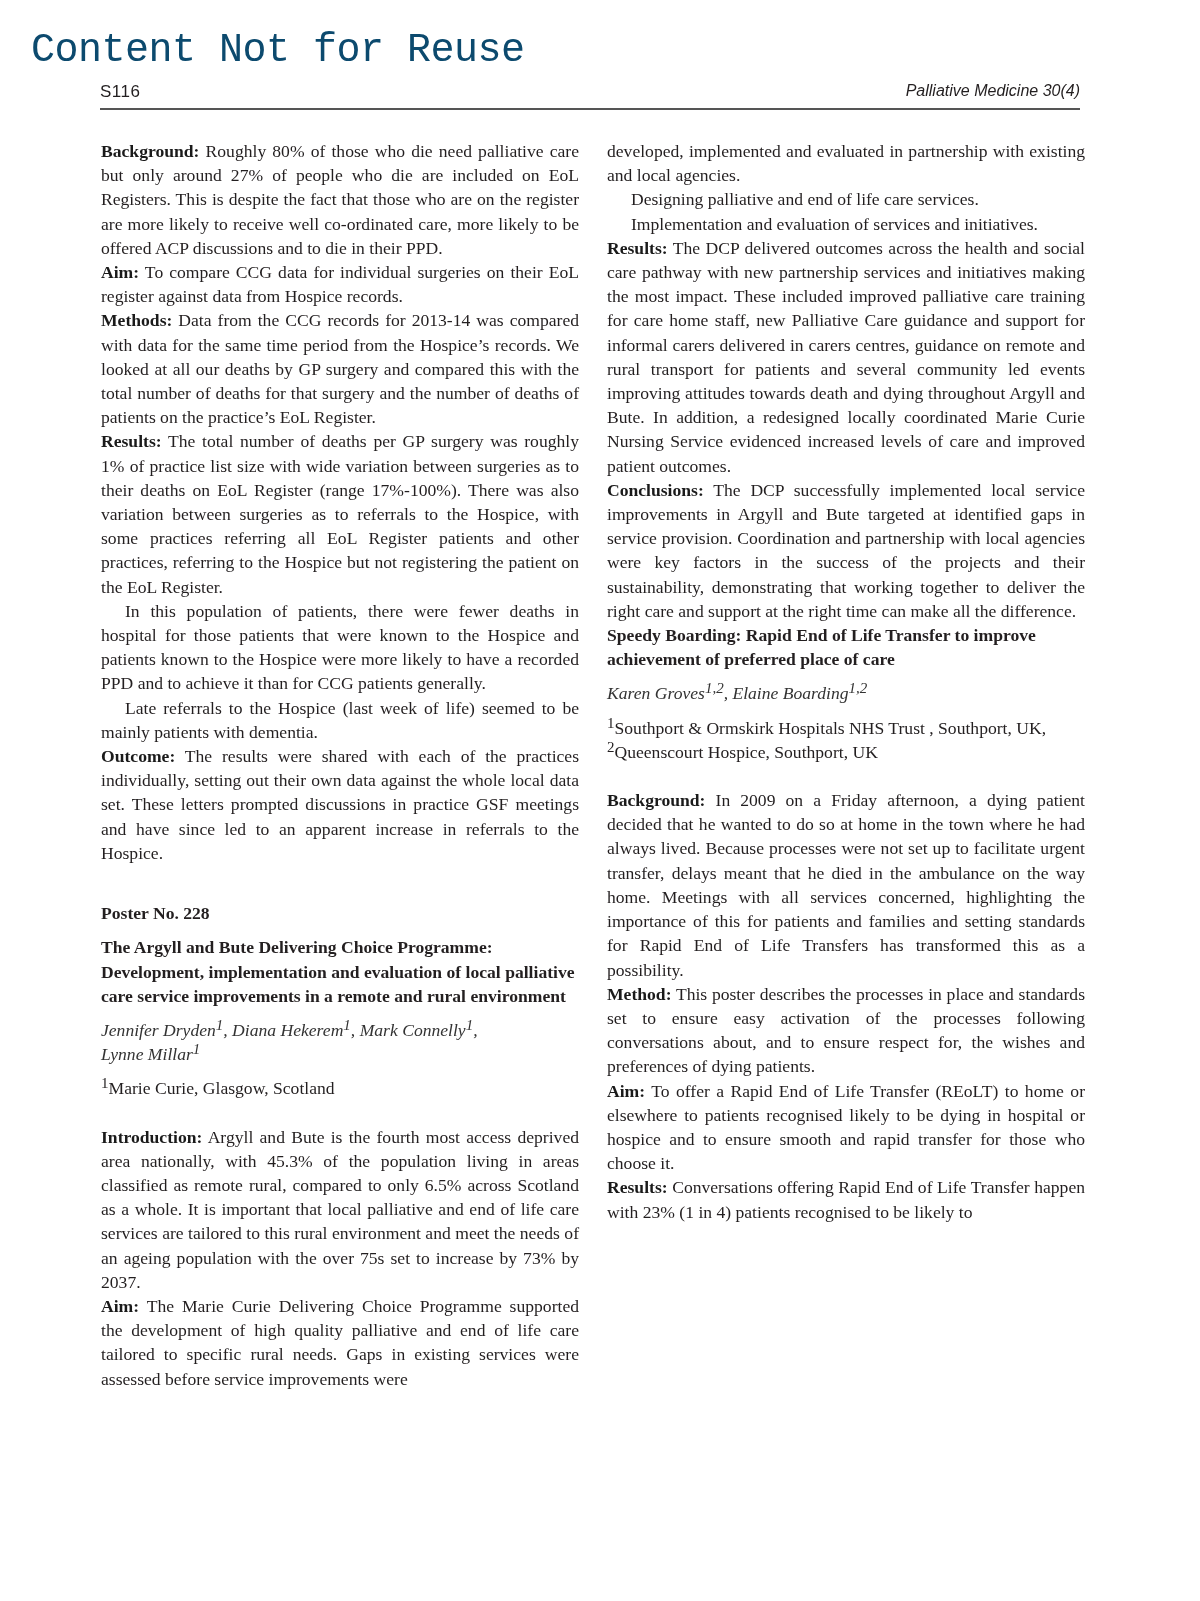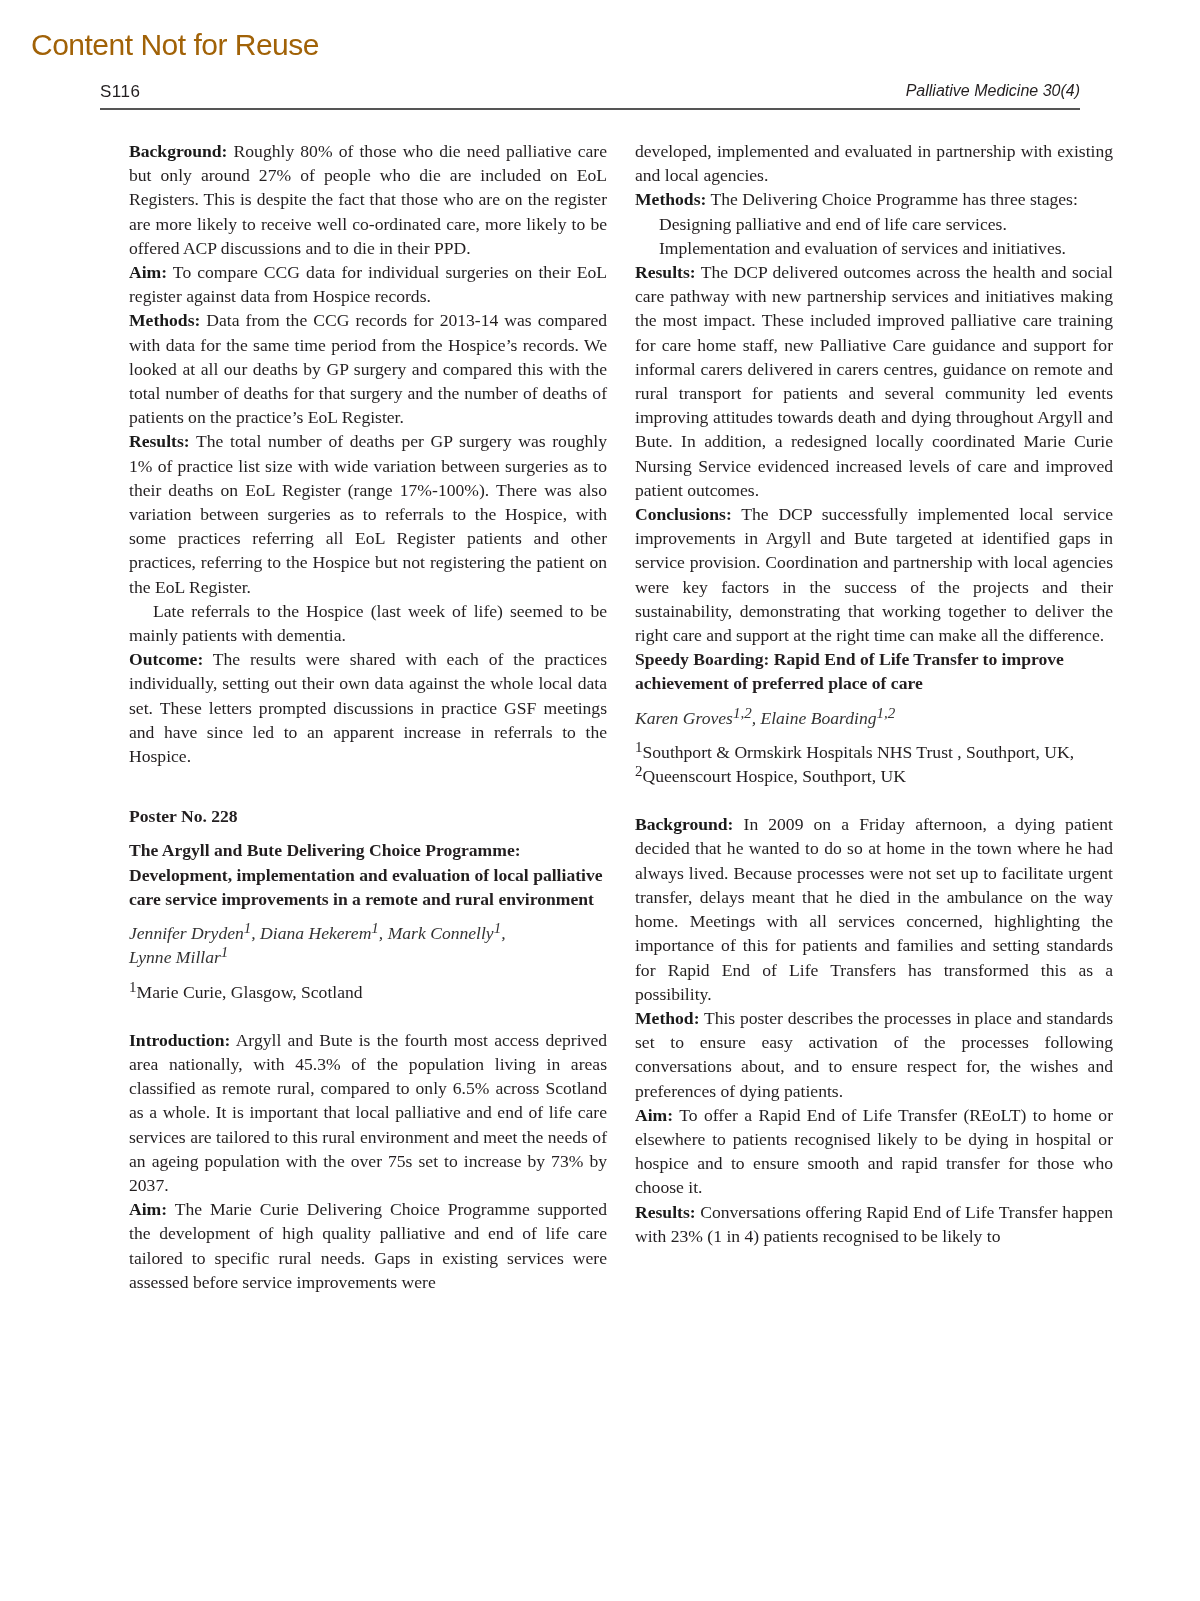--- a/index.html
+++ b/index.html
@@ -1,25 +1,25 @@
 <!DOCTYPE html>
 <html><head>
 <meta charset="utf-8">
 <style>
   html, body { margin: 0; padding: 0; background: #ffffff; }
   body { width: 1200px; height: 1601px; position: relative; overflow: hidden;
          font-family: "Liberation Serif", serif; color: #231f20; }
-  .watermark { position: absolute; left: 31px; top: 28px; font-family: Liberation Sans, sans-serif;
-               font-size: 30px; color: #a16207; letter-spacing: -0.5px; }
+  .watermark { position: absolute; left: 31px; top: 28px; font-family: Liberation Mono, monospace;
+               font-size: 40px; color: #0c4a6e; letter-spacing: -0.5px; }
   .running-head { position: absolute; left: 100px; top: 80px; width: 980px; height: 28px;
                   border-bottom: 2px solid #555; font-family: "Liberation Sans", sans-serif; }
   .page-num { position: absolute; left: 0; top: 2px; font-size: 17px; color: #231f20; letter-spacing: 0.5px; text-align: center; }
   .journal { position: absolute; right: 0; top: 2px; font-size: 16px; font-style: italic; color: #231f20; }
   .col { position: absolute; top: 139px; width: 478px; font-size: 17.6px; line-height: 24.2px;
-         text-align: justify; hyphens: manual; margin-left: 28px; }
+         text-align: justify; hyphens: manual; }
   .col-left { left: 101px; }
   .col-right { left: 607px; }
   .col p { margin: 0; }
   .col p.indent { text-indent: 24px; }
   .lbl { font-weight: bold; color: #1a1a1a; }
   .poster-no { font-weight: bold; font-size: 17.6px; margin: 36px 0 10px 0 !important; text-align: left; }
   .poster-title { font-weight: bold; font-size: 17.6px; line-height: 24.2px; text-align: left; margin: 0 0 10px 0 !important; }
   .authors { font-style: italic; text-align: left; margin: 0 0 10px 0 !important; color: #333; }
   .affil { text-align: left; margin: 0 0 24px 0 !important; }
   sup { font-size: 15px; line-height: 0; vertical-align: 6px; }
@@ -32,36 +32,36 @@
 <div class="running-head">
   <span class="page-num">S116</span>
   <span class="journal">Palliative Medicine 30(4)</span>
 </div>
 
 <div class="col col-left">
   <p><span class="lbl">Background:</span><span> Roughly 80% of those who die need pallia­tive care but only around 27% of people who die are included on EoL Registers. This is despite the fact that those who are on the register are more likely to receive well co-ordinated care, more likely to be offered ACP dis­cussions and to die in their PPD.</span></p>
   <p><span class="lbl">Aim:</span><span> To compare CCG data for individual surgeries on their EoL register against data from Hospice records.</span></p>
   <p><span class="lbl">Methods:</span><span> Data from the CCG records for 2013-14 was com­pared with data for the same time period from the Hospice’s records. We looked at all our deaths by GP surgery and com­pared this with the total number of deaths for that surgery and the number of deaths of patients on the practice’s EoL Register.</span></p>
   <p><span class="lbl">Results:</span><span> The total number of deaths per GP surgery was roughly 1% of practice list size with wide variation between surgeries as to their deaths on EoL Register (range 17%-100%). There was also variation between surgeries as to referrals to the Hospice, with some practices referring all EoL Register patients and other practices, referring to the Hospice but not registering the patient on the EoL Register.</span></p>
+  <p class="indent">In this population of patients, there were fewer deaths in hospital for those patients that were known to the Hospice and patients known to the Hospice were more likely to have a recorded PPD and to achieve it than for CCG patients generally.</p>
   <p class="indent">Late referrals to the Hospice (last week of life) seemed to be mainly patients with dementia.</p>
   <p><span class="lbl">Outcome:</span><span> The results were shared with each of the prac­tices individually, setting out their own data against the whole local data set. These letters prompted discussions in practice GSF meetings and have since led to an apparent increase in referrals to the Hospice.</span></p>
 
   <p class="poster-no">Poster No. 228</p>
   <p class="poster-title">The Argyll and Bute Delivering Choice Programme: Development, implementation and evaluation of local palliative care service improvements in a remote and rural environment</p>
   <p class="authors">
     <span><span>Jennifer Dryden</span><sup>1</sup><span>, </span></span><span><span>Diana Hekerem</span><sup>1</sup><span>, </span></span><span><span>Mark Connelly</span><sup>1</sup><span>, </span></span><br><span><span>Lynne Millar</span><sup>1</sup></span>
   </p>
   <p class="affil"><sup>1</sup><span>Marie Curie, Glasgow, Scotland</span></p>
   <p><span class="lbl">Introduction:</span><span> Argyll and Bute is the fourth most access deprived area nationally, with 45.3% of the population liv­ing in areas classified as remote rural, compared to only 6.5% across Scotland as a whole. It is important that local palliative and end of life care services are tailored to this rural environment and meet the needs of an ageing popula­tion with the over 75s set to increase by 73% by 2037.</span></p>
   <p><span class="lbl">Aim:</span><span> The Marie Curie Delivering Choice Programme sup­ported the development of high quality palliative and end of life care tailored to specific rural needs. Gaps in existing services were assessed before service improvements were</span></p>
 </div>
 
 <div class="col col-right">
   <p>developed, implemented and evaluated in partnership with existing and local agencies.</p>
-  <p><span class="lbl">Methods:</span><span> The Delivering Choice Programme has three stages:</span></p>
   <p class="indent">Designing palliative and end of life care services.</p>
   <p class="indent">Implementation and evaluation of services and initiatives.</p>
   <p><span class="lbl">Results:</span><span> The DCP delivered outcomes across the health and social care pathway with new partnership services and initiatives making the most impact. These included improved palliative care training for care home staff, new Palliative Care guidance and support for informal carers delivered in carers centres, guidance on remote and rural transport for patients and several community led events improving attitudes towards death and dying throughout Argyll and Bute. In addition, a redesigned locally coordi­nated Marie Curie Nursing Service evidenced increased levels of care and improved patient outcomes.</span></p>
   <p><span class="lbl">Conclusions:</span><span> The DCP successfully implemented local service improvements in Argyll and Bute targeted at iden­tified gaps in service provision. Coordination and partner­ship with local agencies were key factors in the success of the projects and their sustainability, demonstrating that working together to deliver the right care and support at the right time can make all the difference.</span></p>
 
   <p class="poster-title">Speedy Boarding: Rapid End of Life Transfer to improve achievement of preferred place of care</p>
   <p class="authors">
     <span><span>Karen Groves</span><sup>1,2</sup><span>, </span></span><span><span>Elaine Boarding</span><sup>1,2</sup></span>
   </p>
   <p class="affil"><sup>1</sup><span>Southport &amp; Ormskirk Hospitals NHS Trust , Southport, UK, </span><sup>2</sup><span>Queenscourt Hospice, Southport, UK</span></p>

